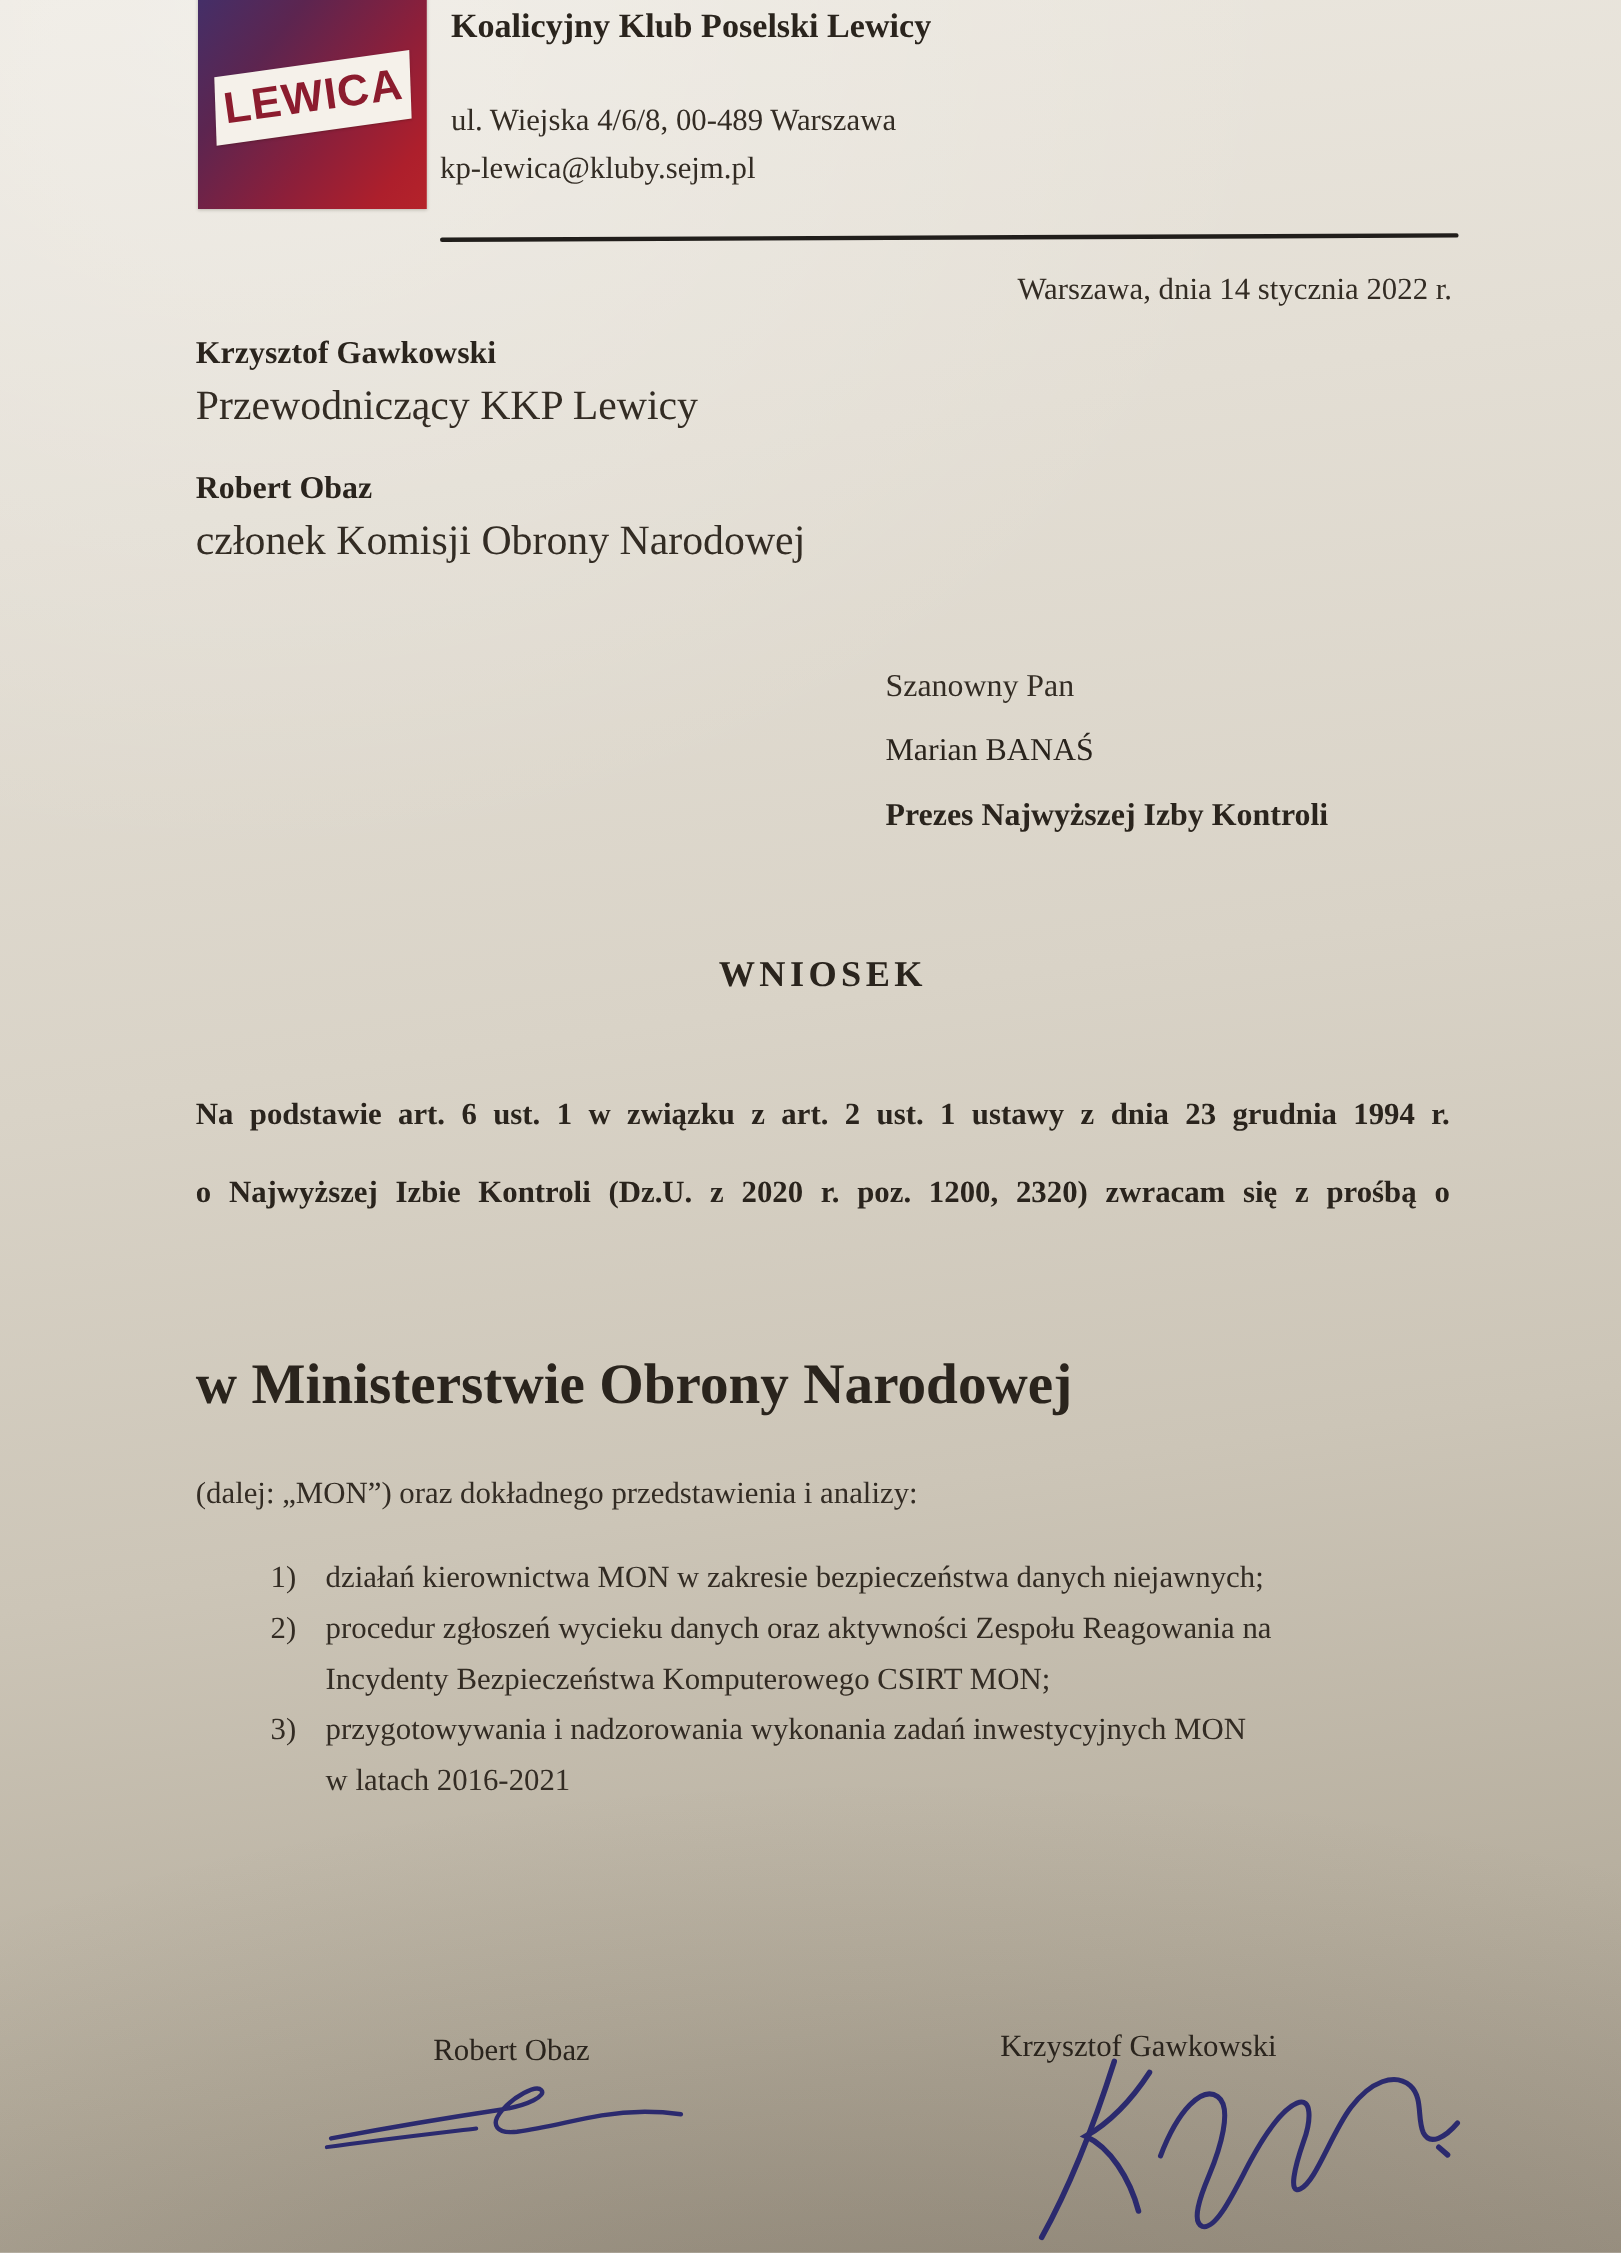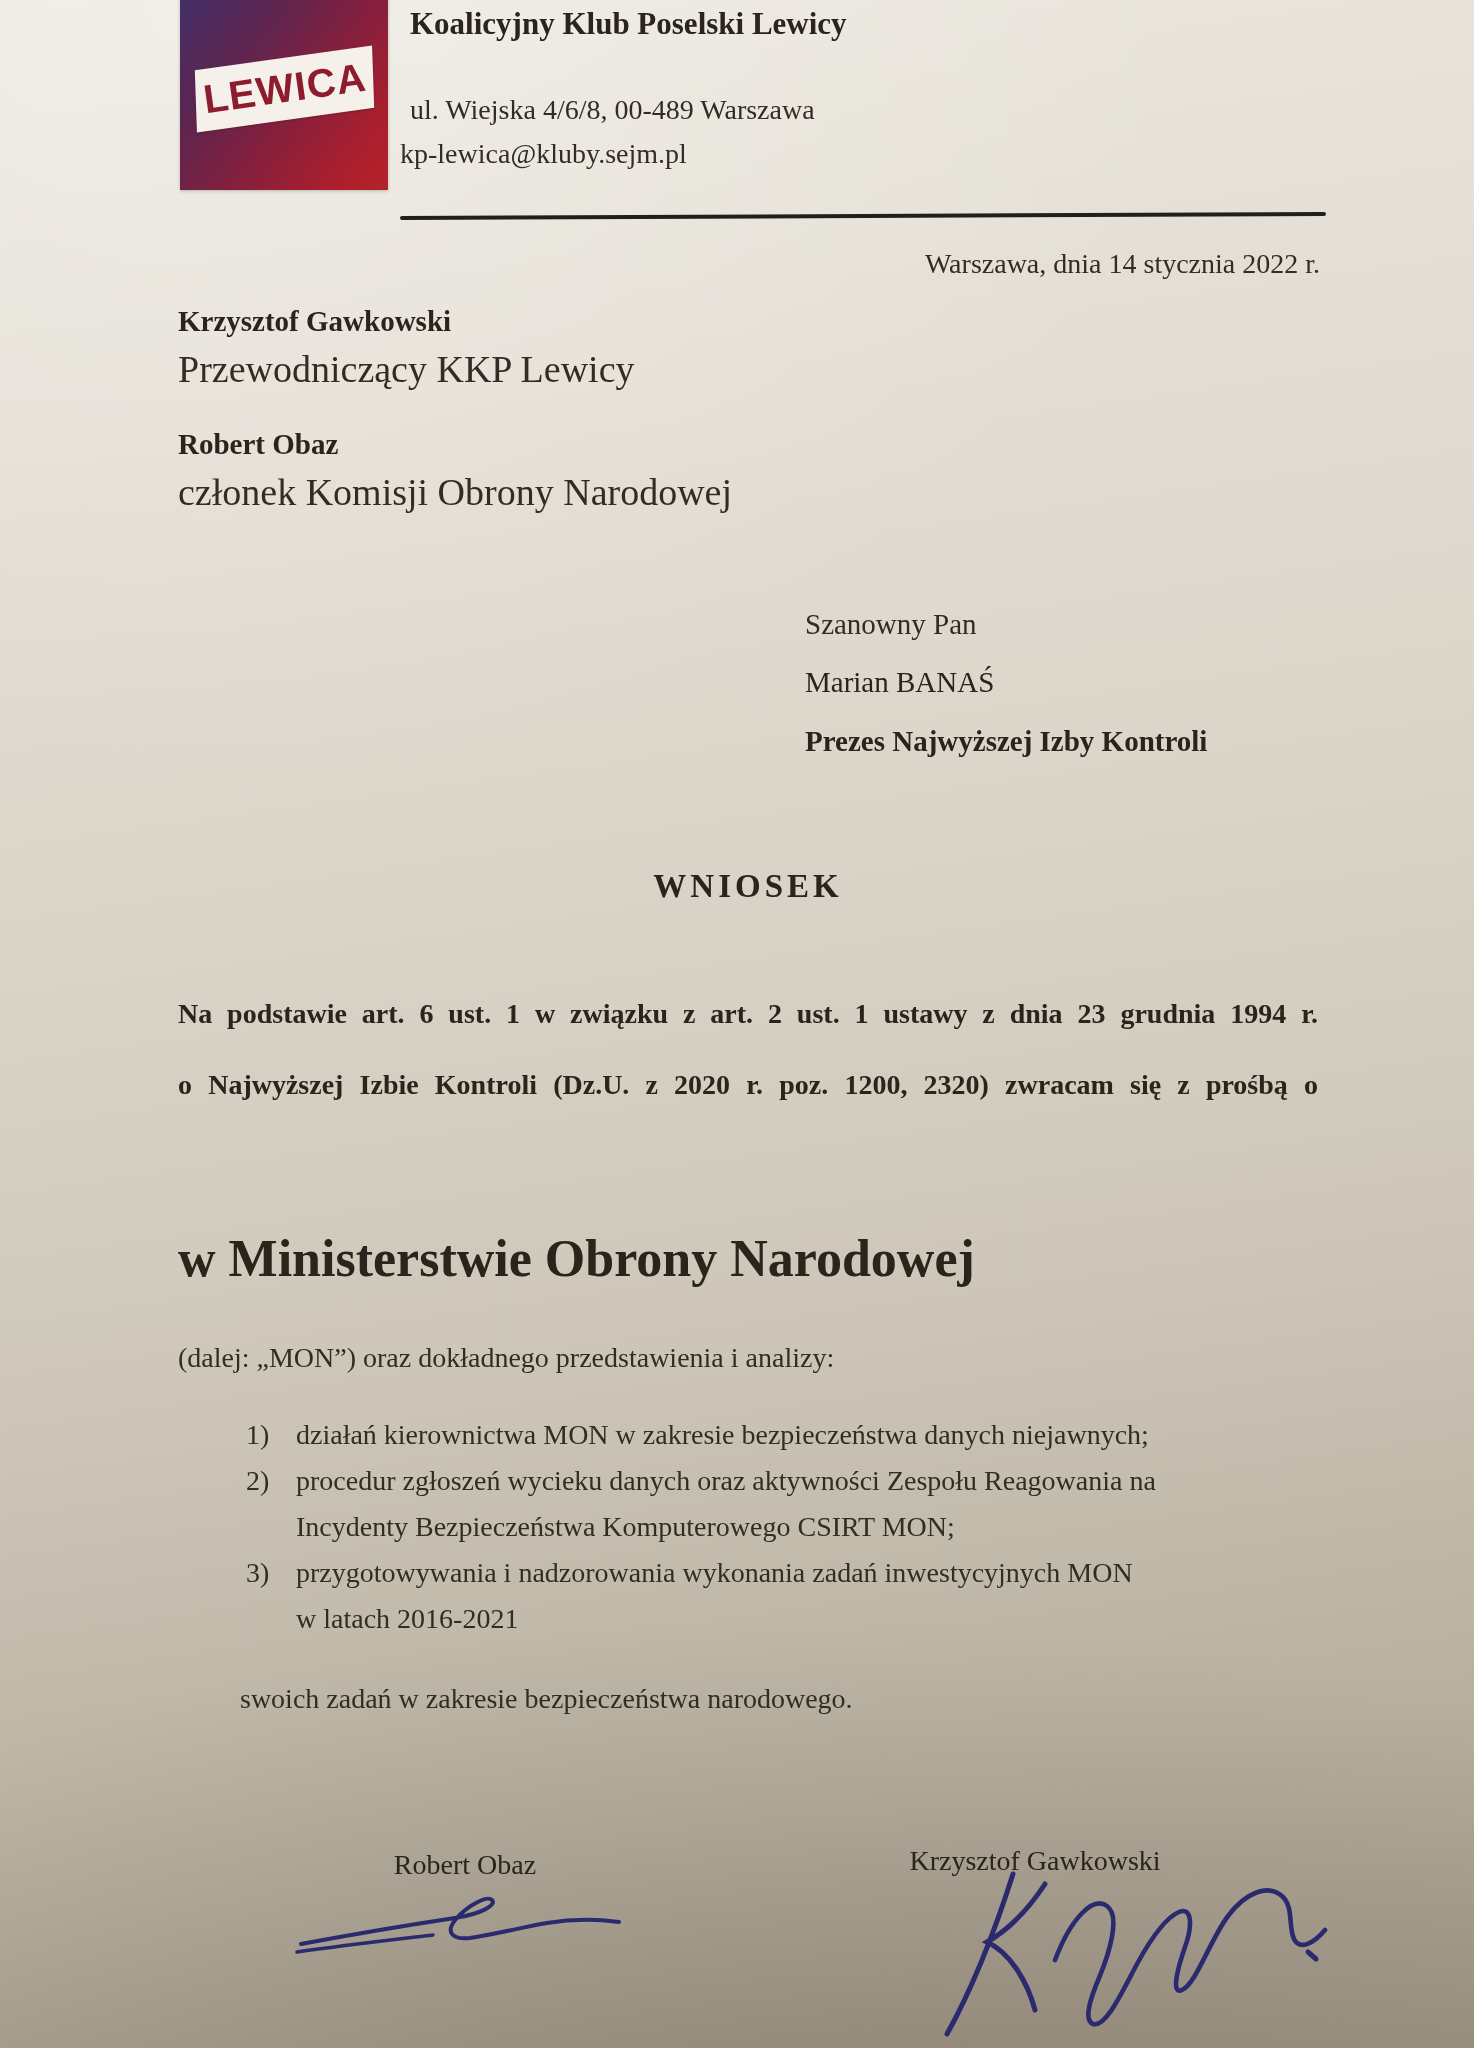--- a/index.html
+++ b/index.html
@@ -114,21 +114,20 @@
     </div>
     <div class="li-row">
       <div class="li-num">3)</div>
       <div class="li-text">
         <div>przygotowywania i nadzorowania wykonania zadań inwestycyjnych MON</div>
         <div>w latach 2016-2021</div>
       </div>
     </div>
   </div>
 
-  <div class="abs closing closing-l2">swoich zadań w zakresie bezpieczeństwa narodowego.</div>
 
   <div class="abs sig-label sig1-label">Robert Obaz</div>
   <div class="abs sig-label sig2-label">Krzysztof Gawkowski</div>
 
   <svg class="abs sig-svg" style="left:295px;top:1888px;" width="330" height="80" viewBox="0 0 330 80">
     <path d="M 6,56 C 60,46 120,36 160,30 C 186,26 202,17 197,12 C 192,7 172,18 161,31 C 150,44 157,52 175,50 C 202,46 228,39 252,35 C 276,31 302,31 324,34" fill="none" stroke="#2b2a6e" stroke-width="4" stroke-linecap="round"></path>
     <path d="M 2,64 C 44,58 96,52 138,47" fill="none" stroke="#2b2a6e" stroke-width="3.5" stroke-linecap="round"></path>
   </svg>
 
   <svg class="abs sig-svg" style="left:895px;top:1862px;" width="445" height="186" viewBox="0 0 445 186">

